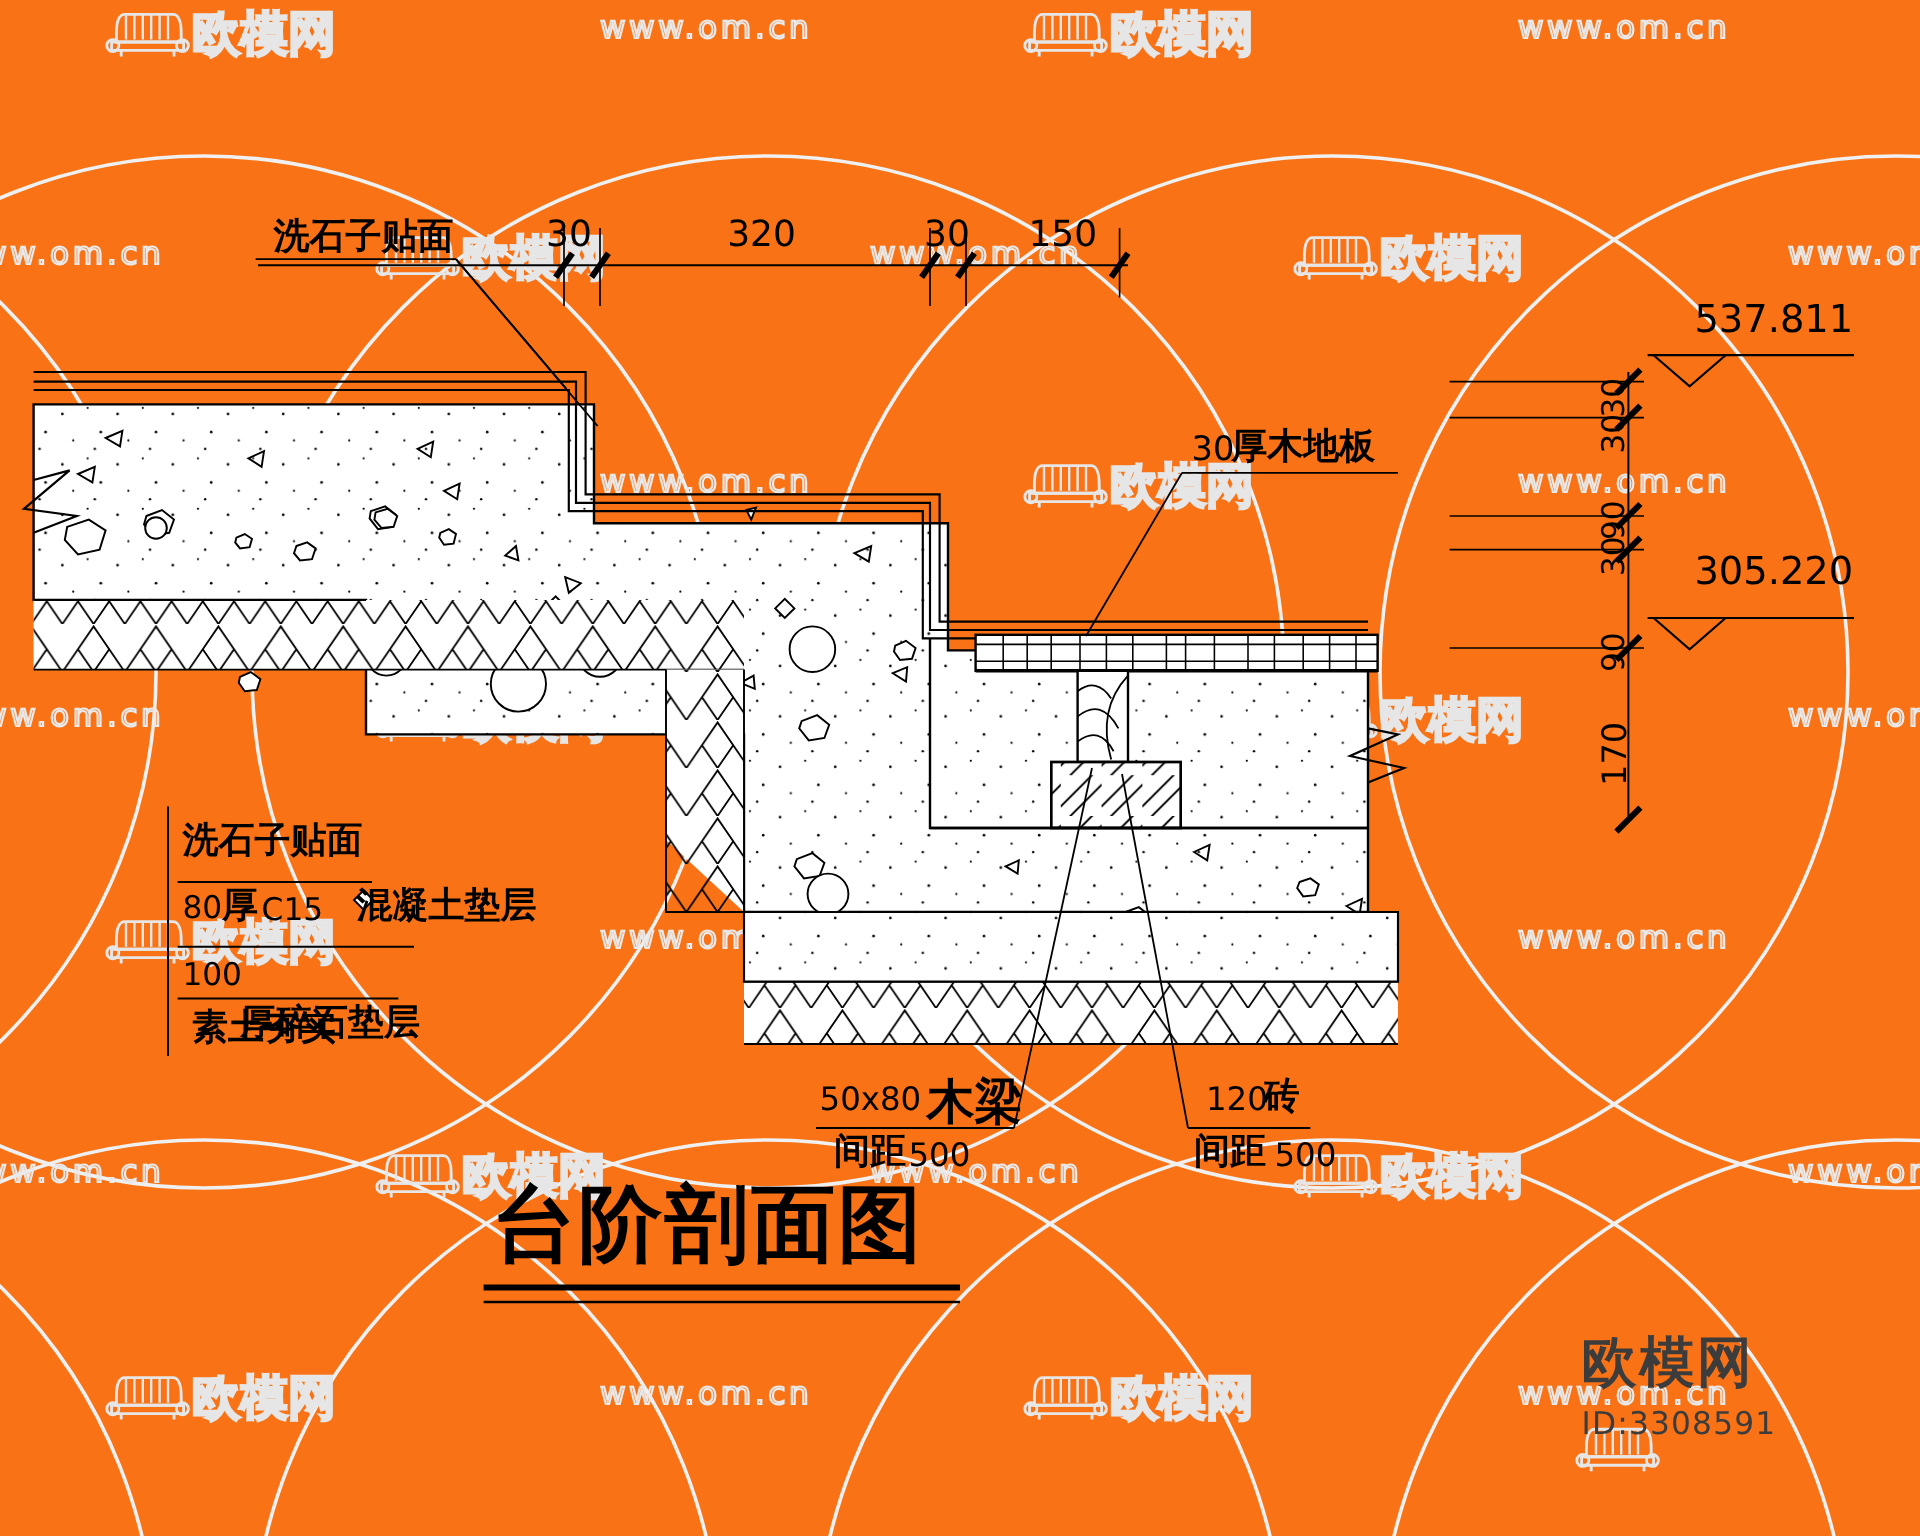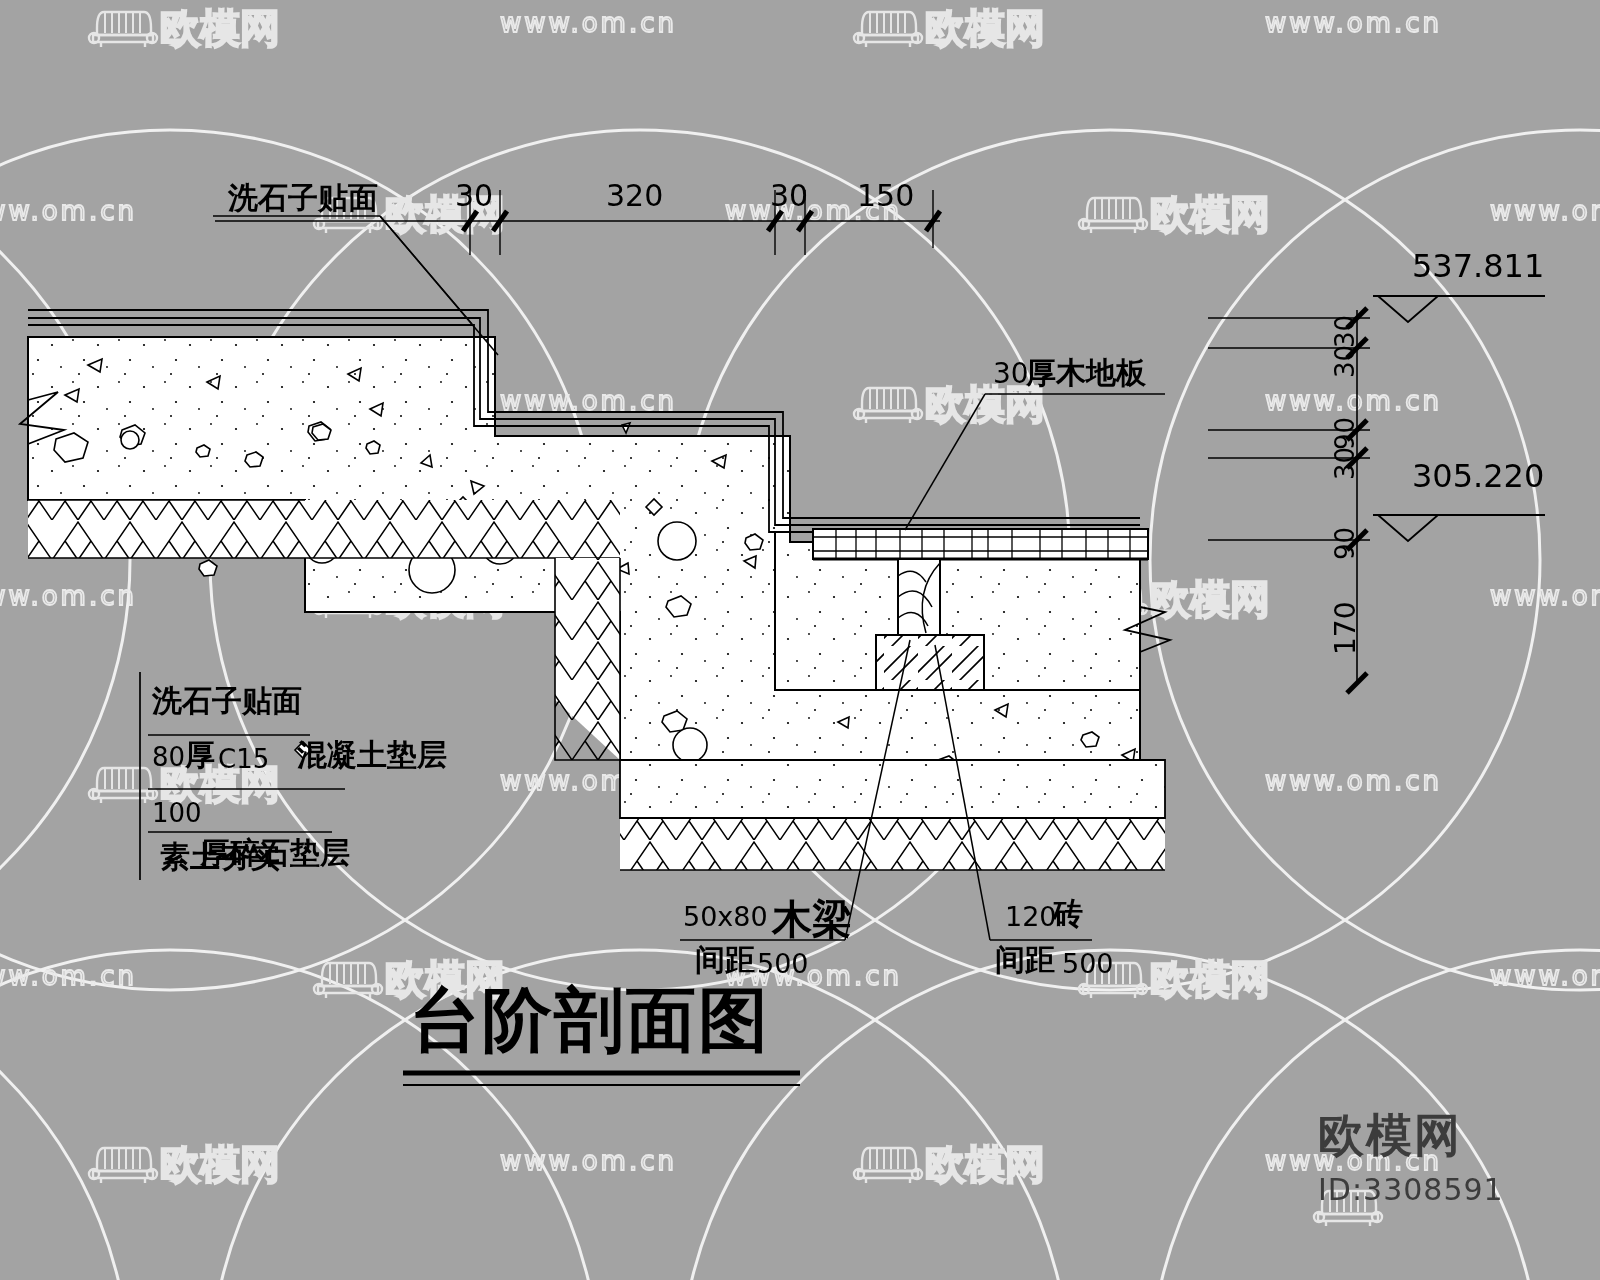--- a/index.html
+++ b/index.html
@@ -1,30 +1,30 @@
 <!DOCTYPE html>
 <html><head>
 <meta charset="utf-8">
 <style>
   html,body{margin:0;padding:0;background:#ffffff;}
   body{width:1600px;height:1280px;overflow:hidden;
        font-family:"Liberation Sans","DejaVu Sans",sans-serif;}
-  #stage{position:relative;width:1600px;height:1280px;background:#a3a3a3;}
+  #stage{position:relative;width:1600px;height:1280px;background:#f97316;}
   #wm,#draw,#txt{position:absolute;left:0;top:0;width:1600px;height:1280px;}
   #wm{z-index:1;}
   #draw{z-index:2;}
   #txt{z-index:3;}
   .lbl{position:absolute;color:#000;white-space:nowrap;line-height:1;}
   .cn{font-family:"DejaVu Sans","Liberation Sans",sans-serif;font-weight:bold;}
   .num{font-family:"DejaVu Sans","Liberation Sans",sans-serif;font-weight:normal;}
   .title-cn{font-family:"DejaVu Sans","Liberation Sans",sans-serif;font-weight:bold;}
   .rot{transform-origin:0 0;transform:rotate(-90deg);}
   .brand{position:absolute;color:#3c3c3c;font-family:"DejaVu Sans","Liberation Sans",sans-serif;}
   .brandname{font-size:46px;font-weight:bold;letter-spacing:2px;}
-  .brandid{font-size:30px;font-weight:normal;letter-spacing:1px;}
+  .brandid{font-size:26px;font-weight:normal;letter-spacing:1px;}
 </style>
 </head>
 <body>
 
 <div id="stage">
 
   <svg id="wm" viewBox="0 0 1600 1280">
     <defs>
       <g id="sofa">
         <path d="M2,22 q0,-16 7,-16 l40,0 q7,0 7,16 l0,7 l-54,0 z" fill="none" stroke="#e6e6e6" stroke-width="2.4"></path>

